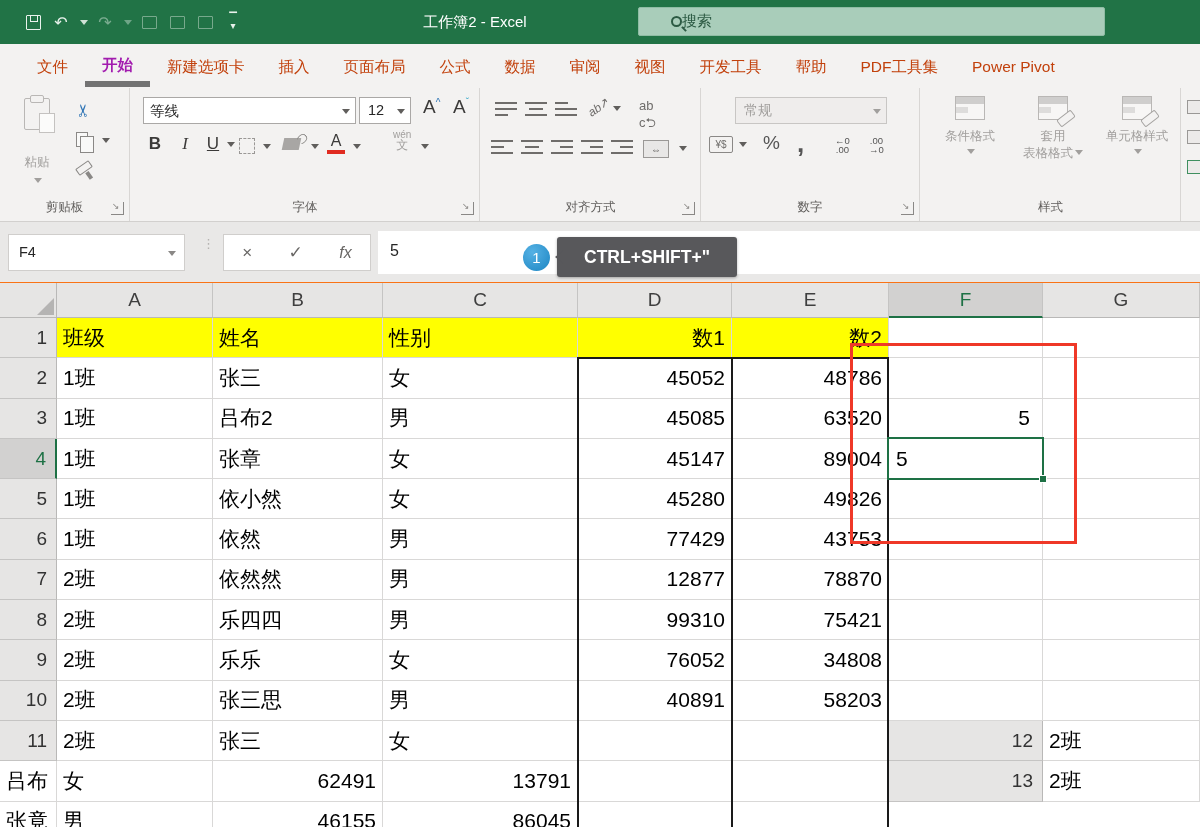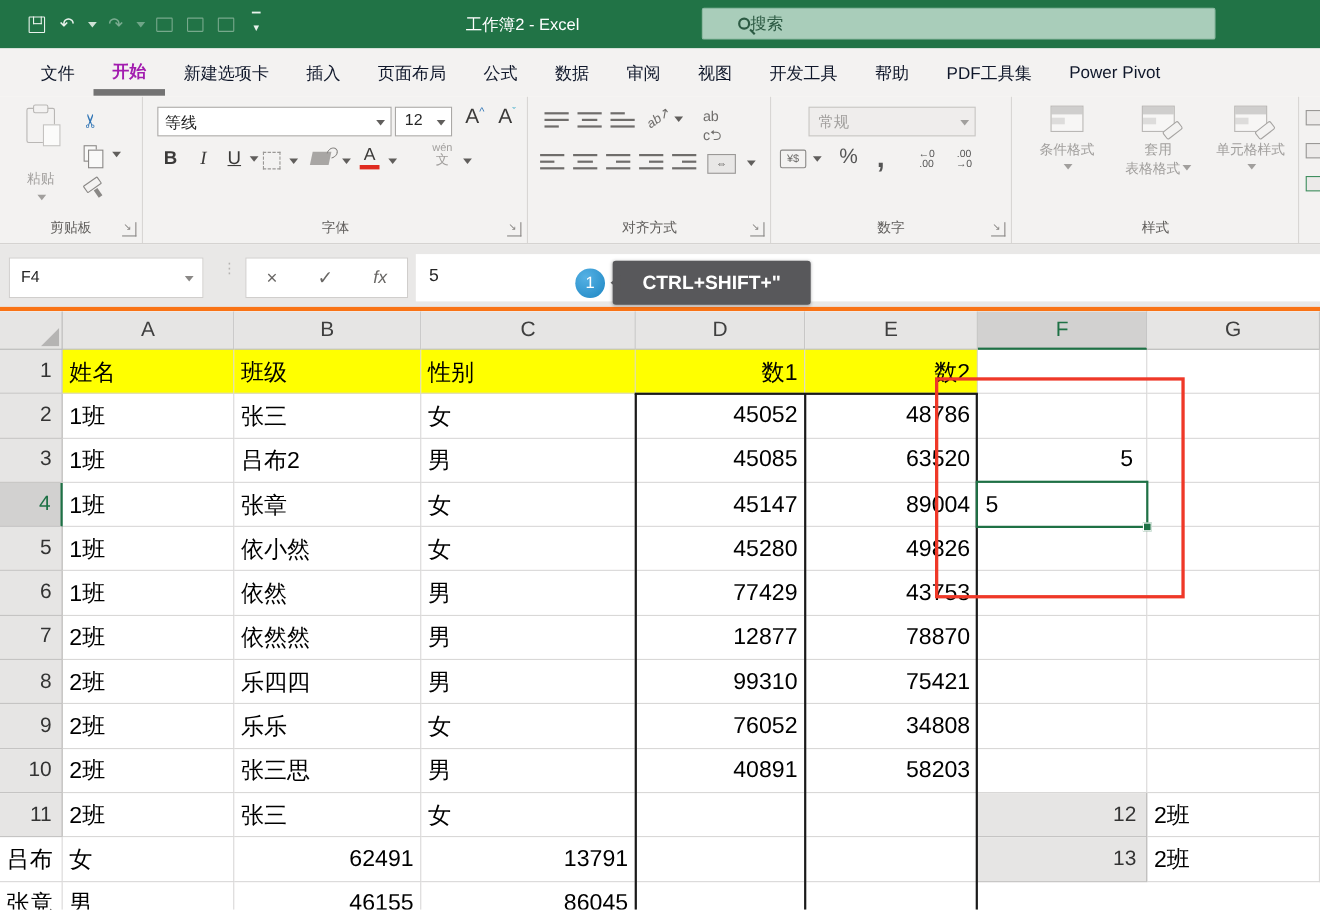--- a/index.html
+++ b/index.html
@@ -17,21 +17,21 @@
   .caret-d { width:0; height:0; border:4px solid transparent; border-top:5px solid currentColor; display:inline-block; margin-left:2px; position:relative; top:2px; }
   .qat .morechev { font-size:10px; letter-spacing:0; line-height:8px; text-align:center; }
   .wintitle { position:absolute; left:340px; width:270px; text-align:center; color:#fff; font-size:15px; }
   .searchpill { position:absolute; left:638px; top:7px; width:467px; height:29px; background:#a9cdba; border:1px solid #8fbCA4; border-radius:2px; display:flex; align-items:center; color:#2c5a43; }
   .mag { width:11px; height:11px; border:2px solid #2c5a43; border-radius:50%; margin-left:32px; position:relative; }
   .mag:after { content:""; position:absolute; width:6px; height:2px; background:#2c5a43; transform:rotate(45deg); left:8px; top:10px; }
   .searchtext { font-size:15px; }
 
   
   .tabrow { position:absolute; left:0; top:44px; width:1200px; height:44px; background:#f3f2f1; display:flex; align-items:center; padding-left:20px; }
-  .rtab { font-size:15.5px; color:#0f172a; padding:10px 17px 8px 17px; white-space:nowrap; }
+  .rtab { font-size:15.5px; color:#c2410c; padding:10px 17px 8px 17px; white-space:nowrap; }
   .rtab.sel { font-weight:bold; color:#a21caf; border-bottom:6px solid #737373; padding-bottom:5px; }
 
   
   .ribbon { position:absolute; left:0; top:88px; width:1200px; height:134px; background:#f3f2f1; border-bottom:1px solid #d2d0ce; }
   .grp { position:absolute; top:0; height:133px; border-right:1px solid #d8d6d4; }
   .grplabel { position:absolute; bottom:5px; left:0; right:0; text-align:center; font-size:12.5px; color:#605e5c; }
   .launcher { position:absolute; right:5px; bottom:6px; width:13px; height:13px; border-right:1.4px solid #8a8886; border-bottom:1.4px solid #8a8886; color:#8a8886; font-size:9px; line-height:9px; text-align:left; }
   .launcher span { position:relative; left:1px; top:0; }
 
   .grp-clip { left:0; width:130px; }
@@ -90,21 +90,21 @@
   .sticon { width:30px; height:24px; margin:0 auto 8px auto; border:1.5px solid #b9b7b5; background:
       linear-gradient(#cfcecd,#cfcecd) 0 0/100% 7px no-repeat,
       linear-gradient(#dddcdb,#dddcdb) 0 10px/12px 6px no-repeat, #f7f6f5; position:relative; }
   .sticon.brush:after { content:""; position:absolute; right:-8px; bottom:-4px; width:16px; height:7px; border:1.5px solid #a5a3a1; border-radius:2px; background:#f3f2f1; transform:rotate(-38deg); }
   .stylebtn .caret-d { border-top-color:#a19f9d; }
   .grp-partial { left:1181px; width:19px; border-right:none; }
   .pp { position:absolute; left:6px; width:18px; height:14px; border:1.5px solid #9a9896; background:#eceae9; }
   .pp.g { border-color:#3f8f5f; }
 
   
-  .fbar { position:absolute; left:0; top:222px; width:1200px; height:61px; background:#e9e8e7; border-bottom:4px solid #f97316; }
+  .fbar { position:absolute; left:0; top:222px; width:1200px; height:61px; background:#e9e8e7; border-bottom:1px solid #f97316; }
   .namebox { position:absolute; left:8px; top:12px; width:177px; height:37px; background:#fff; border:1px solid #d0cecc; font-size:14.5px; color:#262626; padding:9px 10px; }
   .namebox .caret-d { position:absolute; right:8px; top:16px; border-top-color:#8a8886; }
   .vdots { position:absolute; left:202px; top:18px; color:#b5b3b1; font-size:13px; line-height:8px; letter-spacing:0; }
   .fbtns { position:absolute; left:223px; top:12px; width:148px; height:37px; background:#fff; border:1px solid #d0cecc; display:flex; align-items:center; justify-content:space-around; color:#696765; }
   .fbtns .fx { font-family:Liberation Sans, sans-serif; font-style:italic; font-size:16px; }
   .fbtns .xg { font-size:17px; } .fbtns .ck { font-size:17px; }
   .finput { position:absolute; left:378px; top:9px; width:822px; height:43px; background:#fff; font-size:16px; color:#262626; padding:11px 12px; }
 
   
   .badge { position:absolute; left:523px; top:244px; width:27px; height:27px; border-radius:50%; background:radial-gradient(circle at 35% 30%, #55b1e4, #1d86c3); color:#fff; font-size:15px; display:flex; align-items:center; justify-content:center; z-index:40; }
@@ -329,22 +329,22 @@
     </div>
   <div class="hcell">A</div>
   <div class="hcell">B</div>
   <div class="hcell">C</div>
   <div class="hcell">D</div>
   <div class="hcell">E</div>
   <div class="hcell hl">F</div>
   <div class="hcell">G</div>
 
   <div class="rh">1</div>
+  <div class="c yellow">班级</div>
   <div class="c yellow">姓名</div>
-  <div class="c yellow">班级</div>
   <div class="c yellow">性别</div>
   <div class="c yellow num">数1</div>
   <div class="c yellow num">数2</div>
   <div class="c"></div>
   <div class="c"></div>
 
   <div class="rh">2</div>
   <div class="c">1班</div>
   <div class="c">张三</div>
   <div class="c">女</div>

